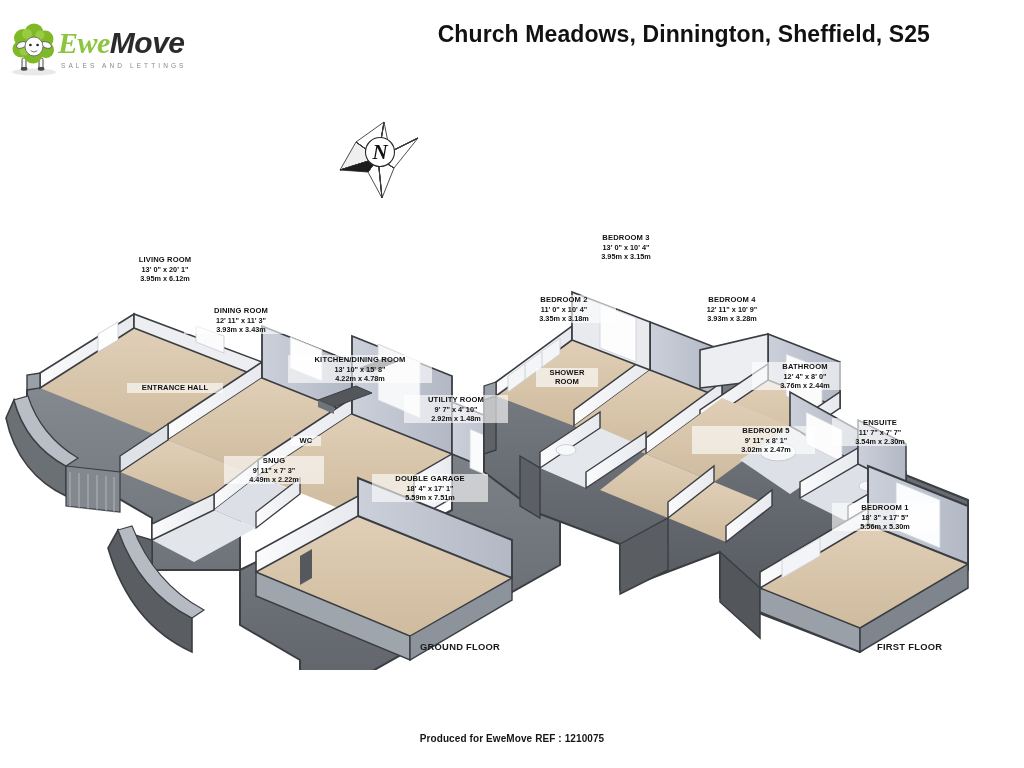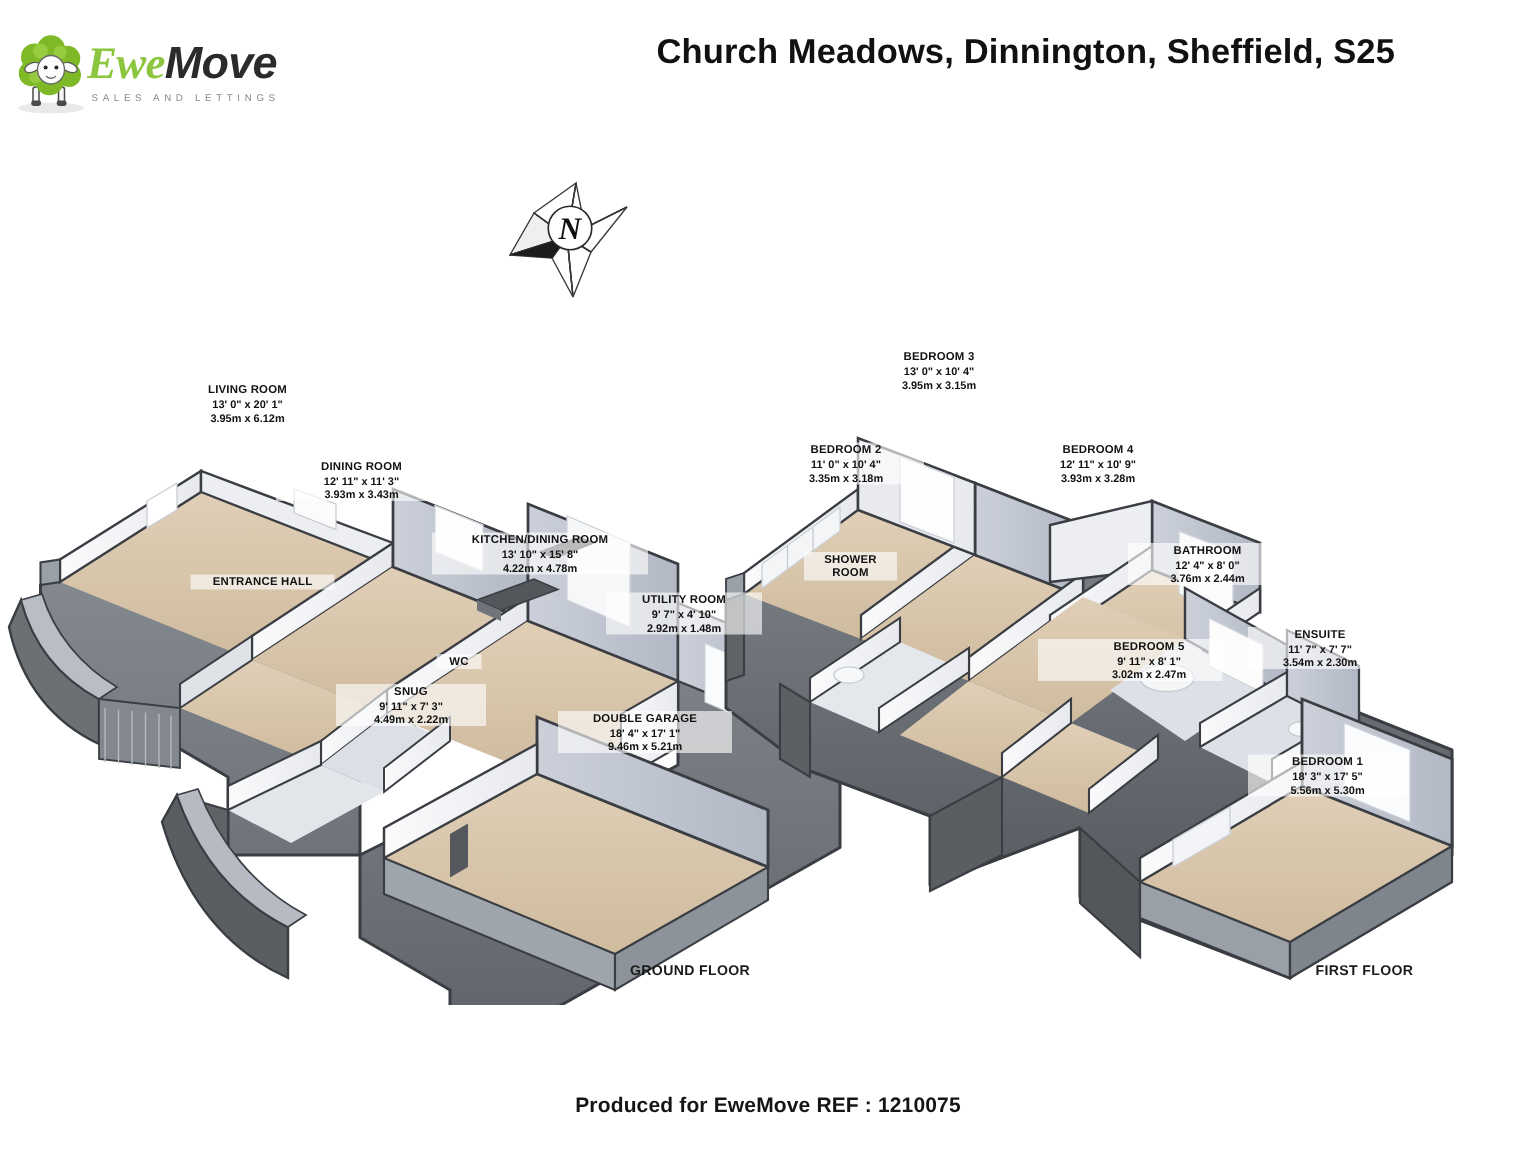--- a/index.html
+++ b/index.html
@@ -128,21 +128,21 @@
 
   
   #footer {
     position: absolute;
     bottom: 22px;
     left: 0;
     width: 1024px;
     text-align: center;
   }
   #footer-text {
-    font-size: 14px;
+    font-size: 10px;
     font-weight: bold;
     color: #151515;
     letter-spacing: 0.1px;
   }
 </style>
 </head>
 <body>
 
 <div id="header">
 
@@ -407,21 +407,21 @@
 
   <div class="room-label" style="left:224px; top:356px; width:96px;">
     <div class="rl-name">SNUG</div>
     <div class="rl-imp">9' 11" x 7' 3"</div>
     <div class="rl-met">4.49m x 2.22m</div>
   </div>
 
   <div class="room-label" style="left:372px; top:374px; width:112px;">
     <div class="rl-name">DOUBLE GARAGE</div>
     <div class="rl-imp">18' 4" x 17' 1"</div>
-    <div class="rl-met">9.46m x 5.21m</div>
+    <div class="rl-met">5.59m x 7.51m</div>
   </div>
 
   <div class="room-label" style="left:570px; top:133px; width:108px;">
     <div class="rl-name">BEDROOM 3</div>
     <div class="rl-imp">13' 0" x 10' 4"</div>
     <div class="rl-met">3.95m x 3.15m</div>
   </div>
 
   <div class="room-label" style="left:512px; top:195px; width:100px;">
     <div class="rl-name">BEDROOM 2</div>

